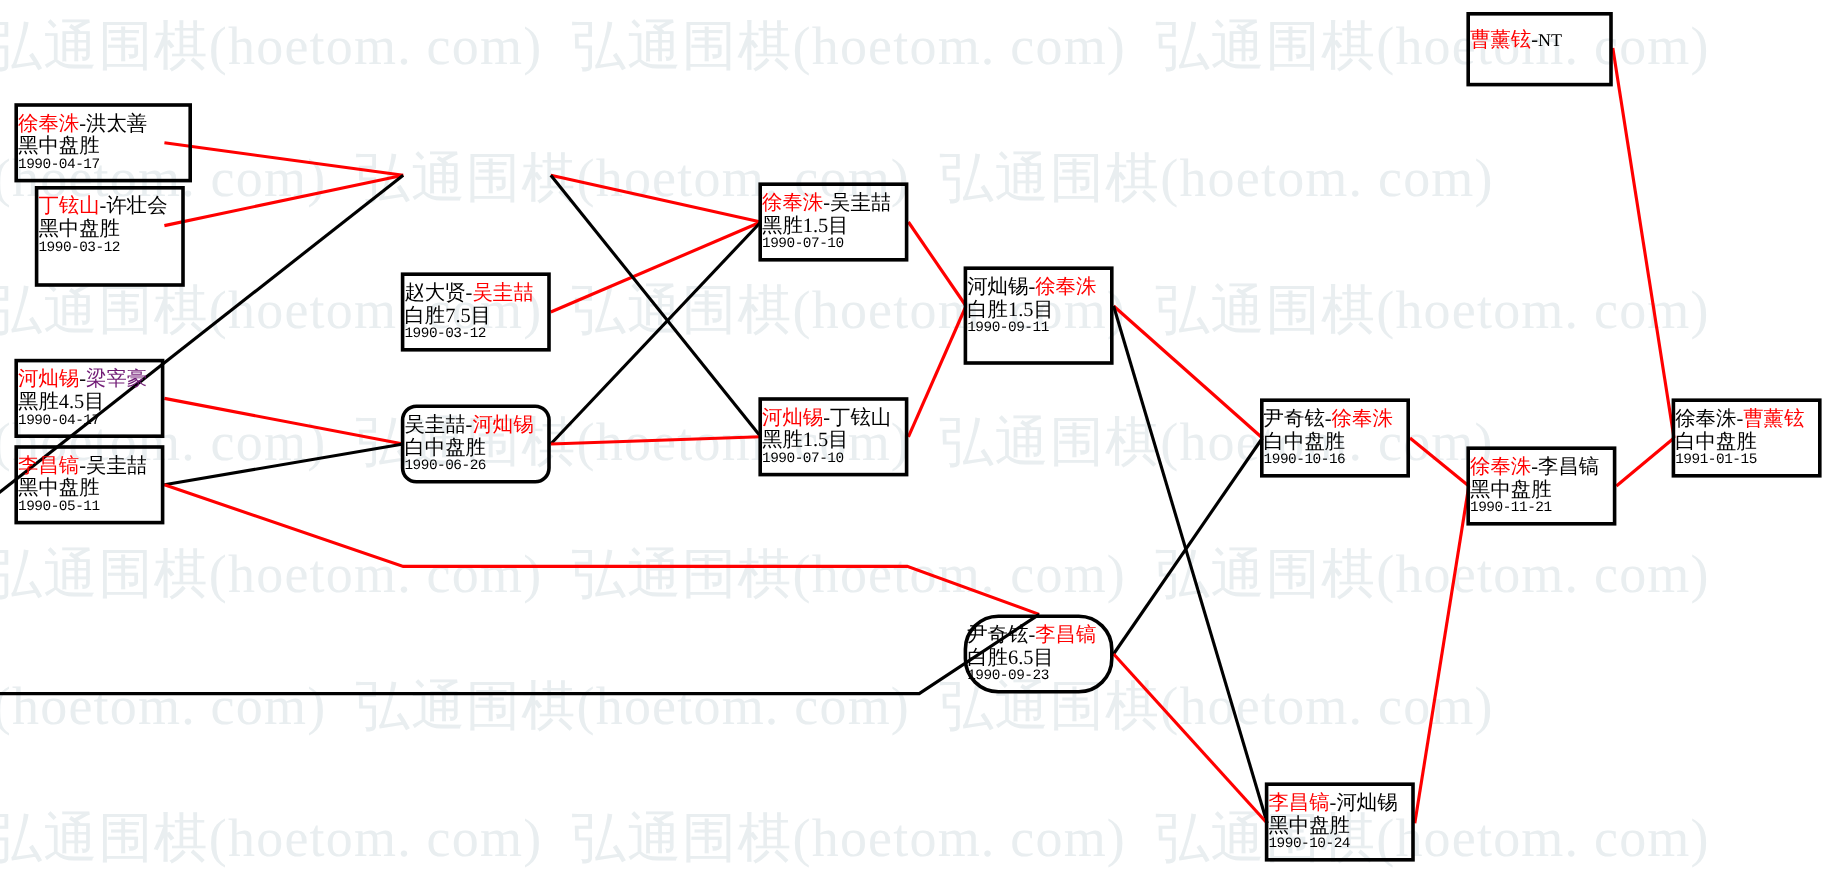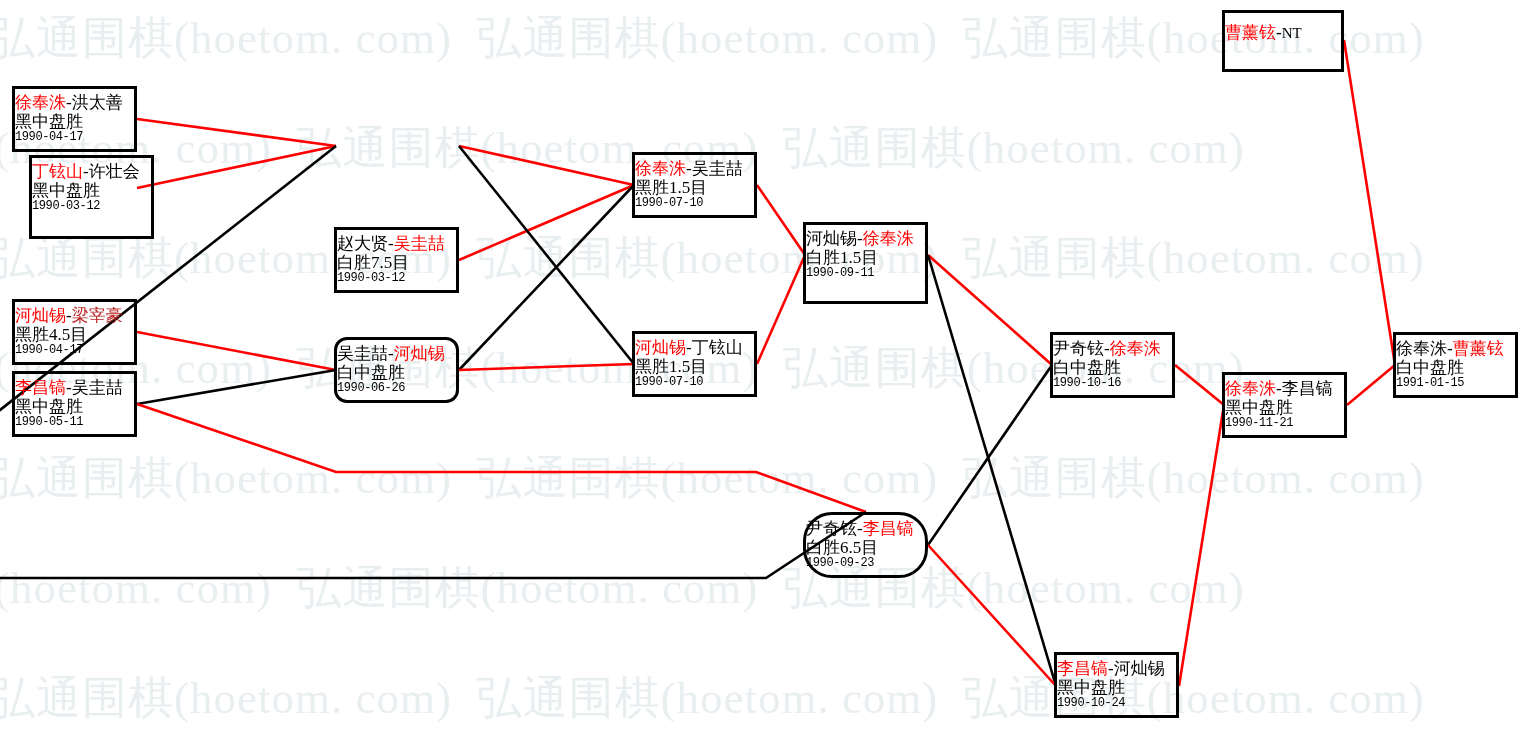--- a/index.html
+++ b/index.html
@@ -113,32 +113,32 @@
       <polyline points="928,255 1056,686" fill="none" stroke="#000000" stroke-width="2.6" stroke-linejoin="miter" stroke-linecap="butt"></polyline>
       <polyline points="928,545 1052,365" fill="none" stroke="#000000" stroke-width="2.6" stroke-linejoin="miter" stroke-linecap="butt"></polyline>
       <polyline points="928,545 1056,686" fill="none" stroke="#ff0000" stroke-width="2.6" stroke-linejoin="miter" stroke-linecap="butt"></polyline>
       <polyline points="1175,365 1224,405" fill="none" stroke="#ff0000" stroke-width="2.6" stroke-linejoin="miter" stroke-linecap="butt"></polyline>
       <polyline points="1179,686 1224,405" fill="none" stroke="#ff0000" stroke-width="2.6" stroke-linejoin="miter" stroke-linecap="butt"></polyline>
       <polyline points="1347,405 1395,365" fill="none" stroke="#ff0000" stroke-width="2.6" stroke-linejoin="miter" stroke-linecap="butt"></polyline>
       <polyline points="1344,40 1395,365" fill="none" stroke="#ff0000" stroke-width="2.6" stroke-linejoin="miter" stroke-linecap="butt"></polyline>
     </svg>
 
   <div id="node-layer">
-      <div class="match-box" style="left: 12px; top: 86px; width: 125px; height: 66px; border-color: rgb(0, 0, 0);">
+      <div class="match-box" style="left: 12px; top: 86px; width: 148px; height: 66px; border-color: rgb(0, 0, 0);">
         <div class="players"><span class="w" style="color: rgb(255, 0, 0);">徐奉洙</span><span class="sep">-</span><span class="l" style="color: rgb(0, 0, 0);">洪太善</span></div>
         <div class="result">黑中盘胜</div>
         <div class="date">1990-04-17</div>
       </div>
       <div class="match-box" style="left: 29px; top: 155px; width: 125px; height: 84px; border-color: rgb(0, 0, 0);">
         <div class="players"><span class="w" style="color: rgb(255, 0, 0);">丁铉山</span><span class="sep">-</span><span class="l" style="color: rgb(0, 0, 0);">许壮会</span></div>
         <div class="result">黑中盘胜</div>
         <div class="date">1990-03-12</div>
       </div>
       <div class="match-box" style="left: 12px; top: 299px; width: 125px; height: 66px; border-color: rgb(0, 0, 0);">
-        <div class="players"><span class="w" style="color: rgb(255, 0, 0);">河灿锡</span><span class="sep">-</span><span class="l" style="color: #b91c1c;">梁宰豪</span></div>
+        <div class="players"><span class="w" style="color: rgb(255, 0, 0);">河灿锡</span><span class="sep">-</span><span class="l" style="color: #701a75;">梁宰豪</span></div>
         <div class="result">黑胜4.5目</div>
         <div class="date">1990-04-17</div>
       </div>
       <div class="match-box" style="left: 12px; top: 371px; width: 125px; height: 66px; border-color: rgb(0, 0, 0);">
         <div class="players"><span class="w" style="color: rgb(255, 0, 0);">李昌镐</span><span class="sep">-</span><span class="l" style="color: rgb(0, 0, 0);">吴圭喆</span></div>
         <div class="result">黑中盘胜</div>
         <div class="date">1990-05-11</div>
       </div>
       <div class="match-box" style="left: 334px; top: 227px; width: 125px; height: 66px; border-color: rgb(0, 0, 0);">
         <div class="players"><span class="l" style="color: rgb(0, 0, 0);">赵大贤</span><span class="sep">-</span><span class="w" style="color: rgb(255, 0, 0);">吴圭喆</span></div>

